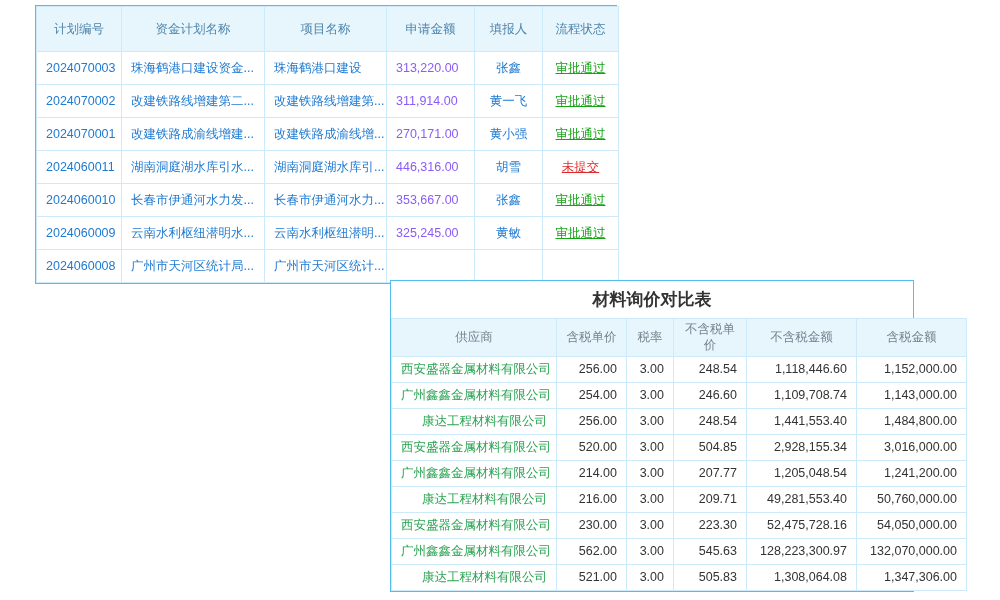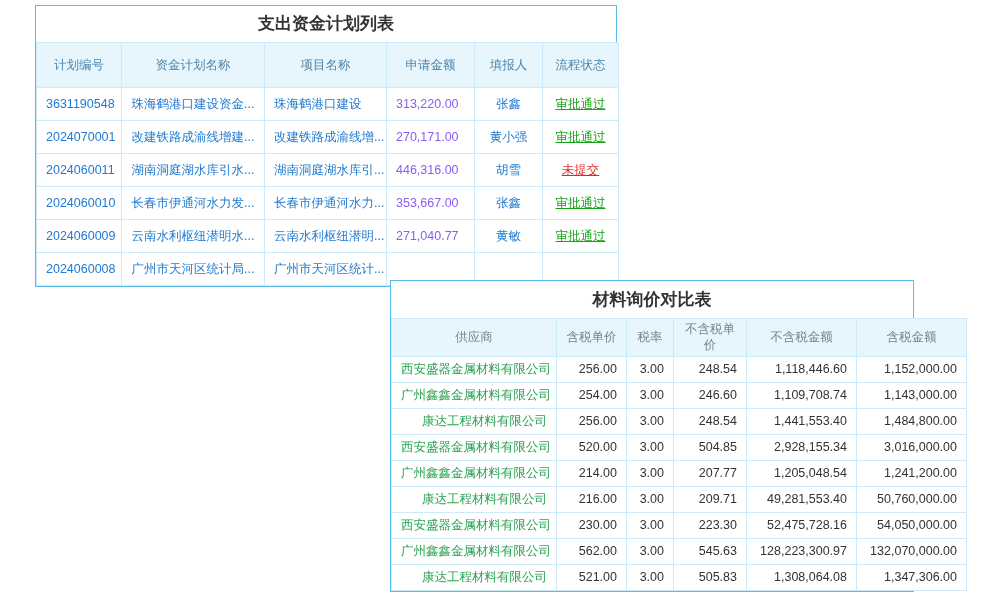--- a/index.html
+++ b/index.html
@@ -31,21 +31,21 @@
   td {
     border:1px solid var(--grid-blue, #cdeafa);
     padding:0 9px; color:#333;
     white-space:nowrap; overflow:hidden;
     background:#fff;
   }
   
   #t1 th { height:45px; color:#4e86ab; }
   #t1 td { height:33px; }
   #t1 .cell-id      { text-align:center; color:var(--link-blue, #1f7ad1); }
-  #t1 .cell-name    { text-align:center;   color:var(--link-blue, #1f7ad1); }
+  #t1 .cell-name    { text-align:left;   color:var(--link-blue, #1f7ad1); }
   #t1 .cell-project { text-align:left;   color:var(--link-blue, #1f7ad1); }
   #t1 .cell-amount  { text-align:left;  color:#8b5cf6; }
   #t1 .cell-person  { text-align:center; color:var(--link-blue, #1f7ad1); }
   #t1 .cell-status  { text-align:center; }
   .status-ok { color:var(--status-green, #17a317); text-decoration:underline;margin-left:44px; }
   .status-ng { color:var(--status-red, #e02a2a); text-decoration:underline; }
 
   
   #t2 th { height:36px; color:#73858f; }
   #t2 td { height:26px; }
@@ -53,21 +53,20 @@
   #t2 .cell-tax_price,
   #t2 .cell-rate,
   #t2 .cell-net_price,
   #t2 .cell-net_amount,
   #t2 .cell-total      { text-align:right; color:#333; }
 </style>
 </head>
 <body>
 
 <div class="panel" id="panel1">
-  <div class="panel-title">支出资金计划列表</div>
   <table id="t1">
     <colgroup>
       <col style="width:85px">
         <col style="width:143px">
         <col style="width:122px">
       <col style="width:88px">
         <col style="width:68px">
         <col style="width:76px">
     </colgroup>
     <thead>
@@ -75,25 +74,33 @@
           <th>计划编号</th>
           <th>资金计划名称</th>
           <th>项目名称</th>
           <th>申请金额</th>
           <th>填报人</th>
           <th>流程状态</th>
         </tr>
     </thead>
     <tbody>
         <tr>
-          <td class="cell-id">3631190548</td>
+          <td class="cell-id">2024070003</td>
           <td class="cell-name">珠海鹤港口建设资金...</td>
           <td class="cell-project">珠海鹤港口建设</td>
           <td class="cell-amount">313,220.00</td>
           <td class="cell-person">张鑫</td>
+          <td class="cell-status status-ok">审批通过</td>
+        </tr>
+        <tr>
+          <td class="cell-id">2024070002</td>
+          <td class="cell-name">改建铁路线增建第二...</td>
+          <td class="cell-project">改建铁路线增建第...</td>
+          <td class="cell-amount">311,914.00</td>
+          <td class="cell-person">黄一飞</td>
           <td class="cell-status status-ok">审批通过</td>
         </tr>
         <tr>
           <td class="cell-id">2024070001</td>
           <td class="cell-name">改建铁路成渝线增建...</td>
           <td class="cell-project">改建铁路成渝线增...</td>
           <td class="cell-amount">270,171.00</td>
           <td class="cell-person">黄小强</td>
           <td class="cell-status status-ok">审批通过</td>
         </tr>
@@ -110,21 +117,21 @@
           <td class="cell-name">长春市伊通河水力发...</td>
           <td class="cell-project">长春市伊通河水力...</td>
           <td class="cell-amount">353,667.00</td>
           <td class="cell-person">张鑫</td>
           <td class="cell-status status-ok">审批通过</td>
         </tr>
         <tr>
           <td class="cell-id">2024060009</td>
           <td class="cell-name">云南水利枢纽潜明水...</td>
           <td class="cell-project">云南水利枢纽潜明...</td>
-          <td class="cell-amount">271,040.77</td>
+          <td class="cell-amount">325,245.00</td>
           <td class="cell-person">黄敏</td>
           <td class="cell-status status-ok">审批通过</td>
         </tr>
         <tr>
           <td class="cell-id">2024060008</td>
           <td class="cell-name">广州市天河区统计局...</td>
           <td class="cell-project">广州市天河区统计...</td>
           <td class="cell-amount"></td>
           <td class="cell-person"></td>
           <td class="cell-status"></td>

